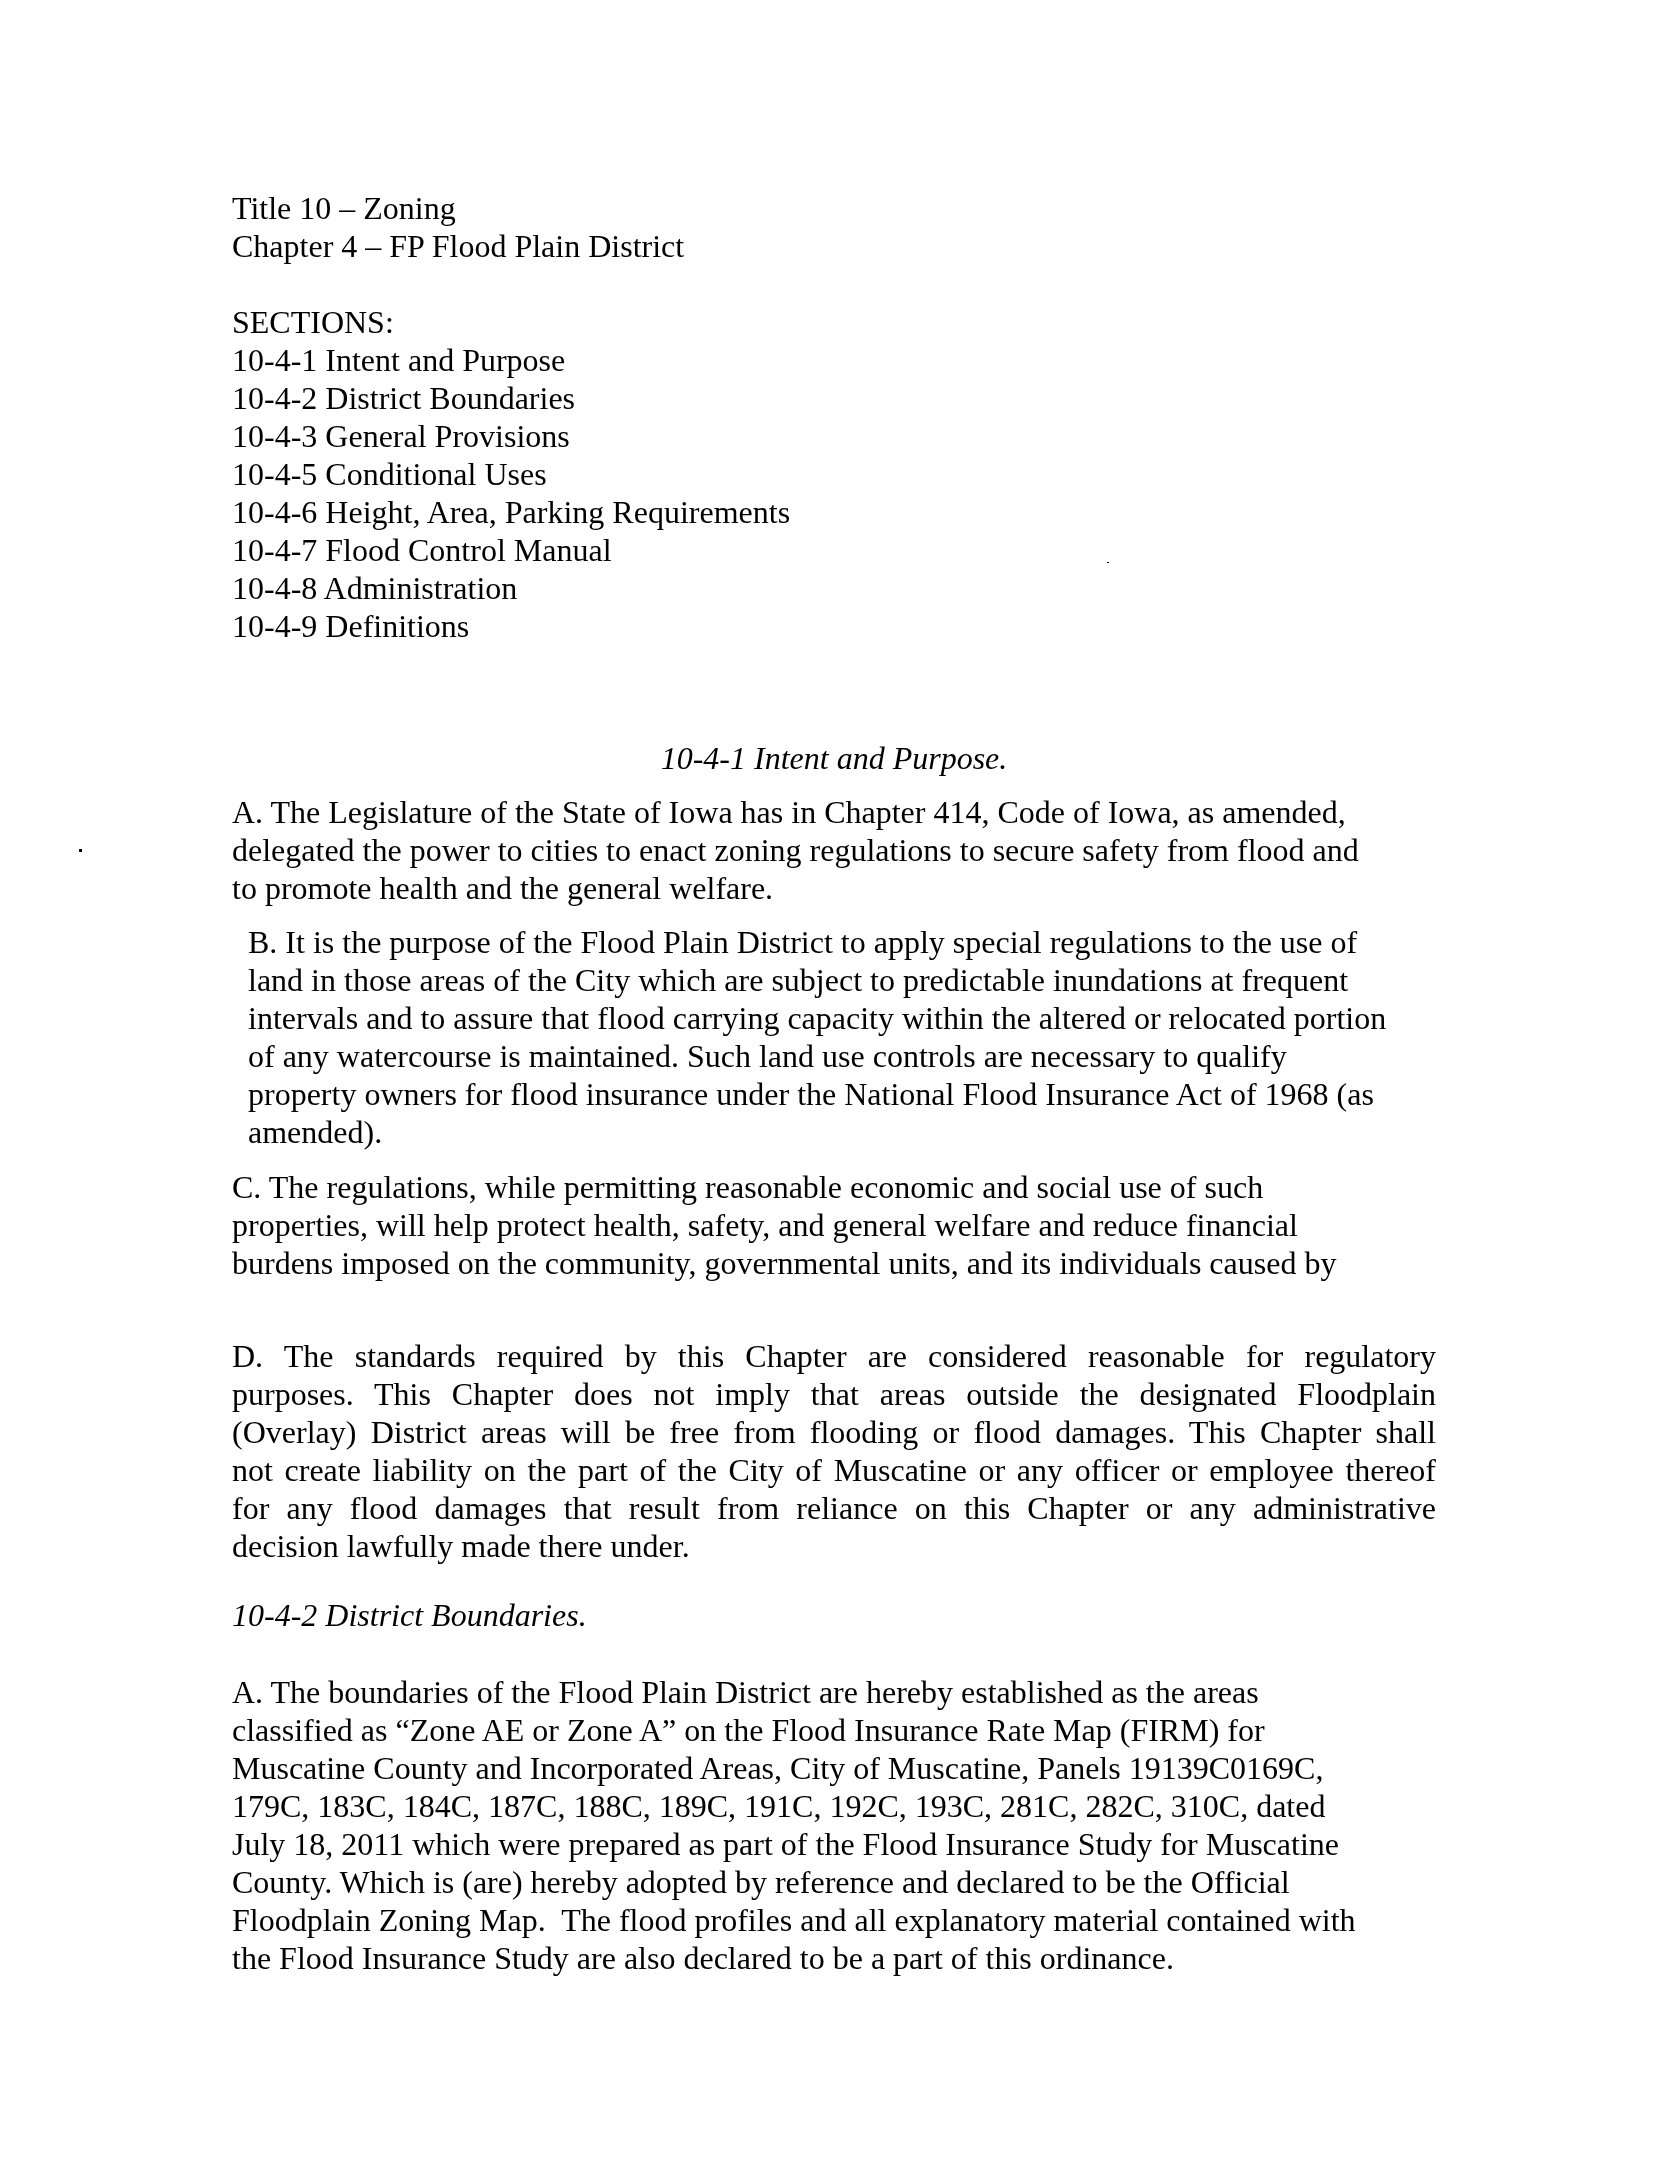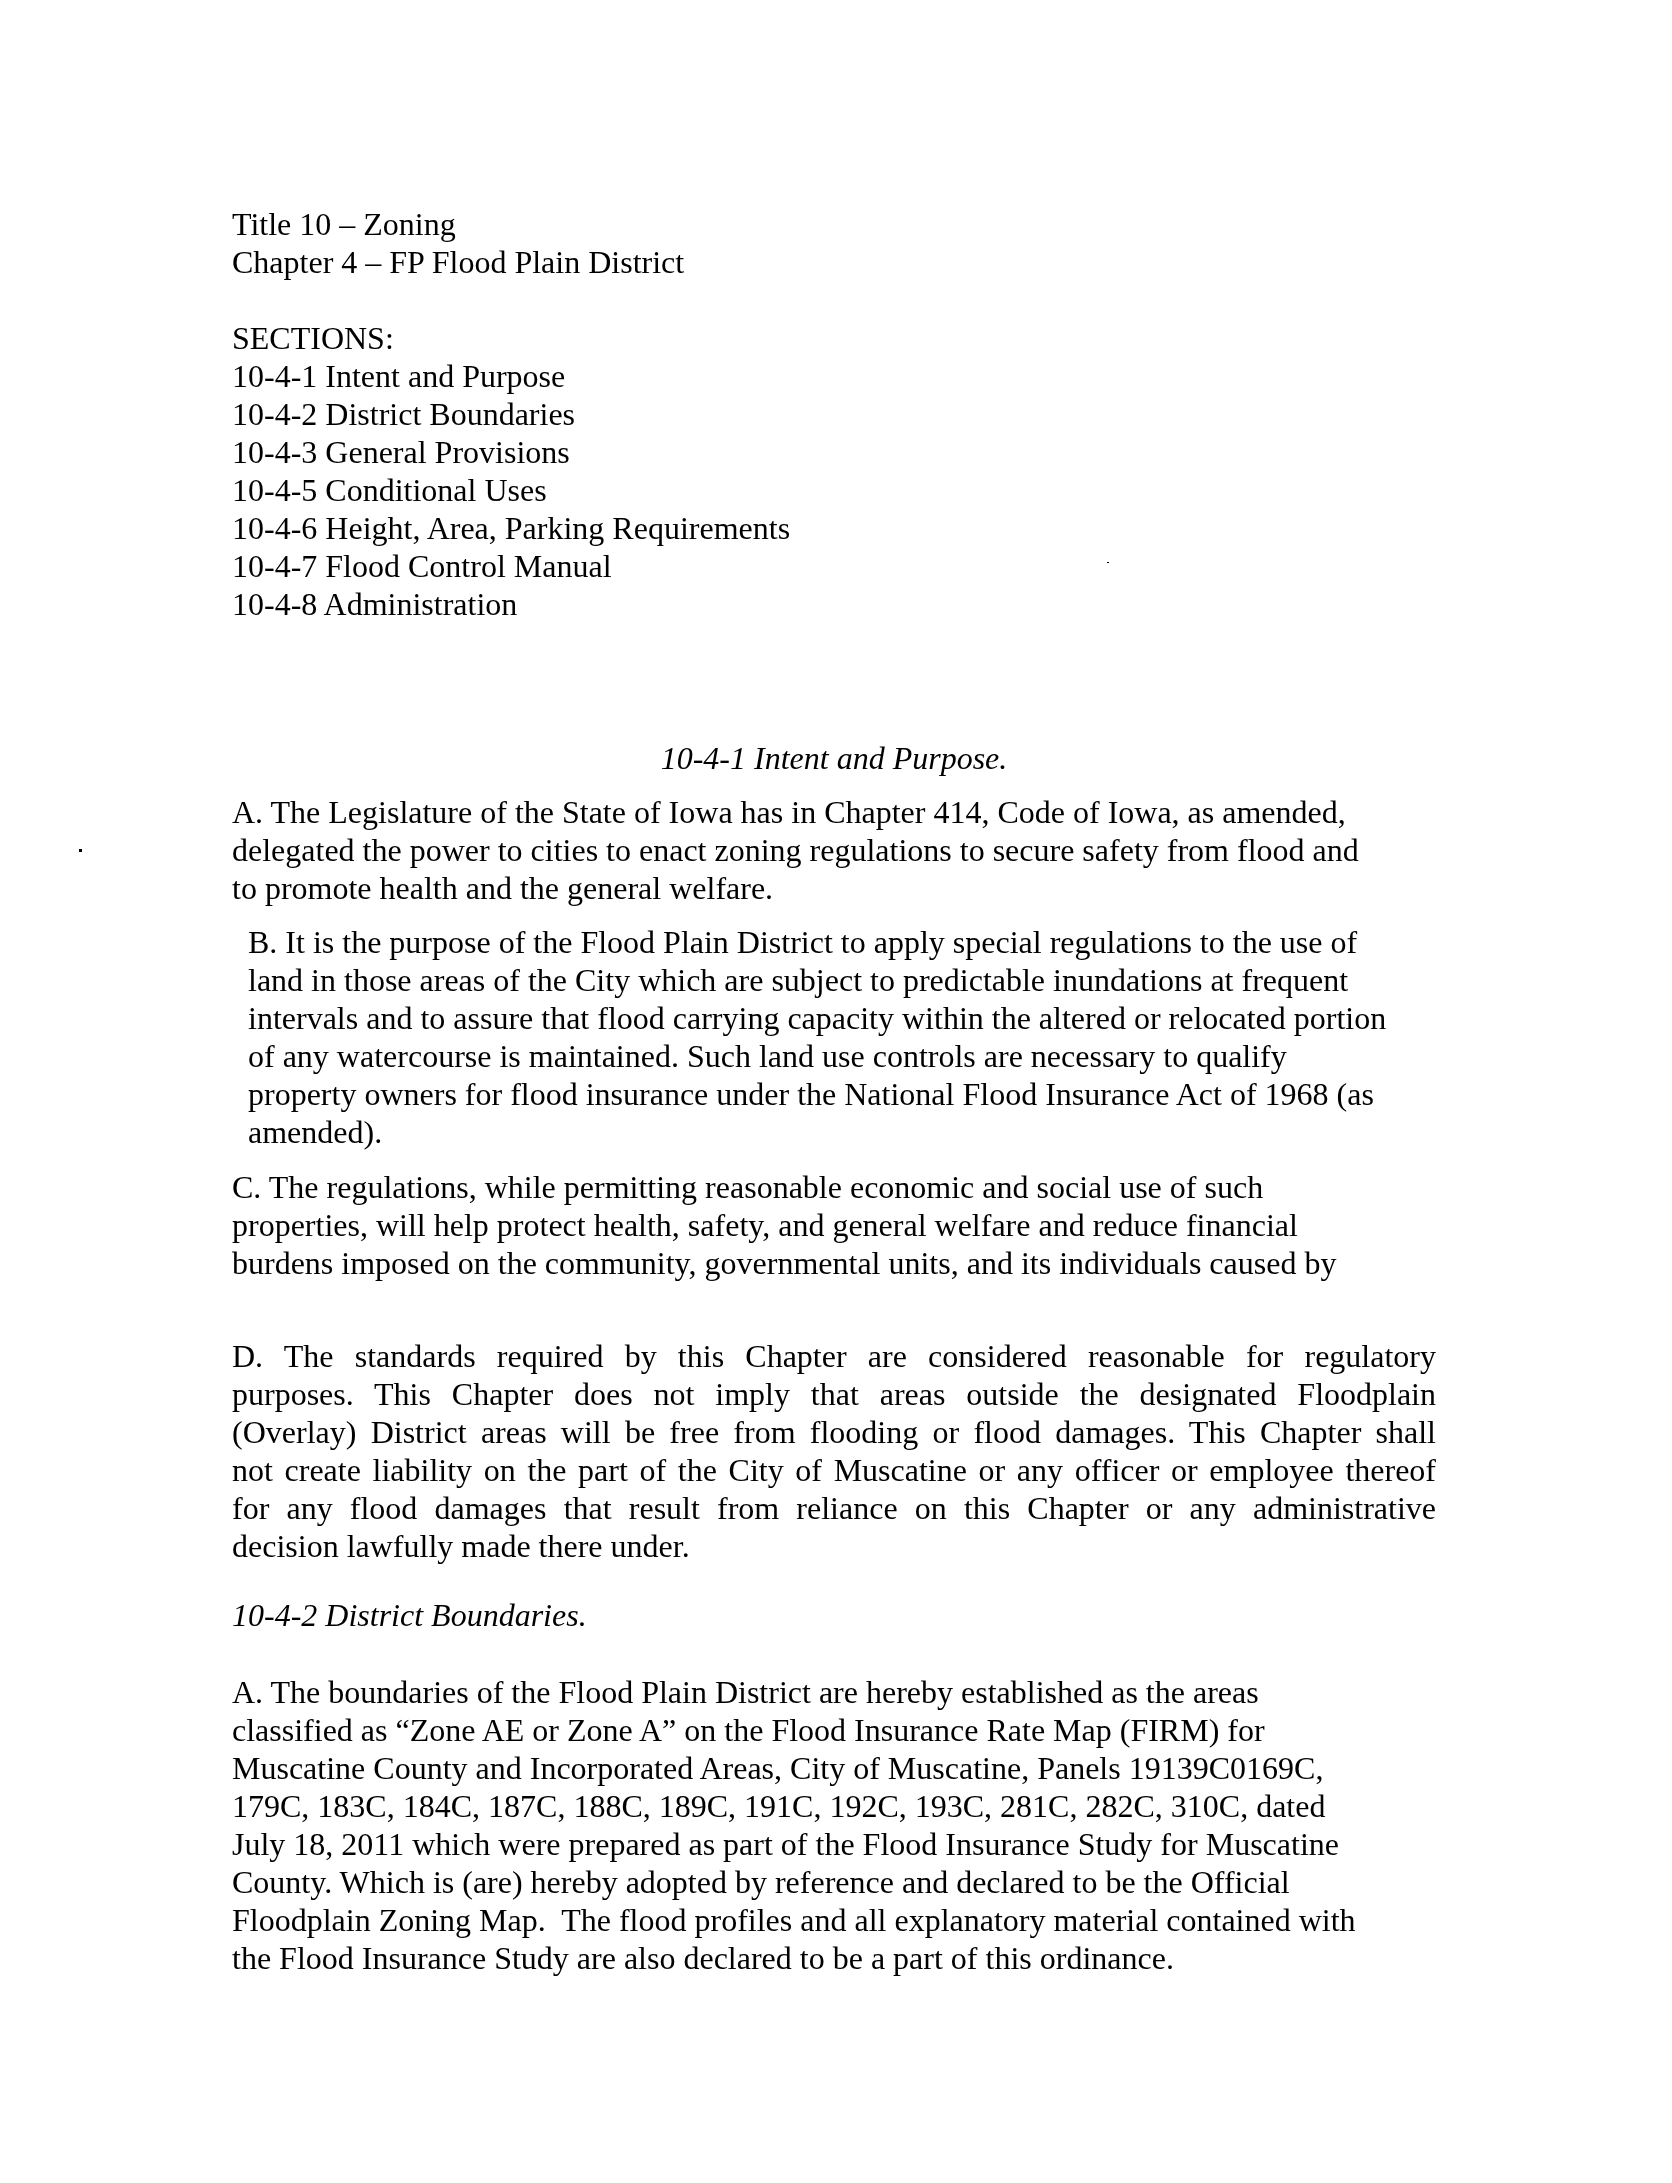--- a/index.html
+++ b/index.html
@@ -19,33 +19,34 @@
   .speck { position: absolute; background: #000; }
 </style>
 </head>
 <body>
 
 <div class="page">
 
   <span class="speck" style="left:79px; top:849px; width:3px; height:3px;"></span>
   <span class="speck" style="left:1107px; top:562px; width:1.5px; height:1px;"></span>
 
-  <div class="block" style="top:205px;">
+  <div class="block" style="top:189px;">
     <span class="line">Title 10 – Zoning</span>
     <span class="line">Chapter 4 – FP Flood Plain District</span>
     <span class="line blank"></span>
     <span class="line">SECTIONS:</span>
     <div>
       <span class="line">10-4-1 Intent and Purpose</span>
       <span class="line">10-4-2 District Boundaries</span>
       <span class="line">10-4-3 General Provisions</span>
       <span class="line">10-4-5 Conditional Uses</span>
       <span class="line">10-4-6 Height, Area, Parking Requirements</span>
       <span class="line">10-4-7 Flood Control Manual</span>
       <span class="line">10-4-8 Administration</span>
+      <span class="line">10-4-9 Definitions</span>
     </div>
   </div>
 
   <div class="block heading" style="top:739px;text-align:center;">
     <span class="line">10-4-1 Intent and Purpose.</span>
   </div>
 
   <div class="block" style="top:793px;">
     <span class="line">A. The Legislature of the State of Iowa has in Chapter 414, Code of Iowa, as amended,</span>
     <span class="line">delegated the power to cities to enact zoning regulations to secure safety from flood and</span>

